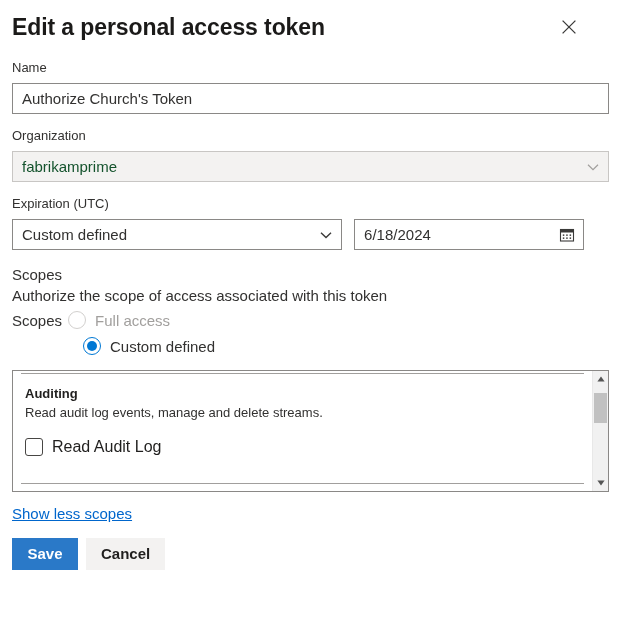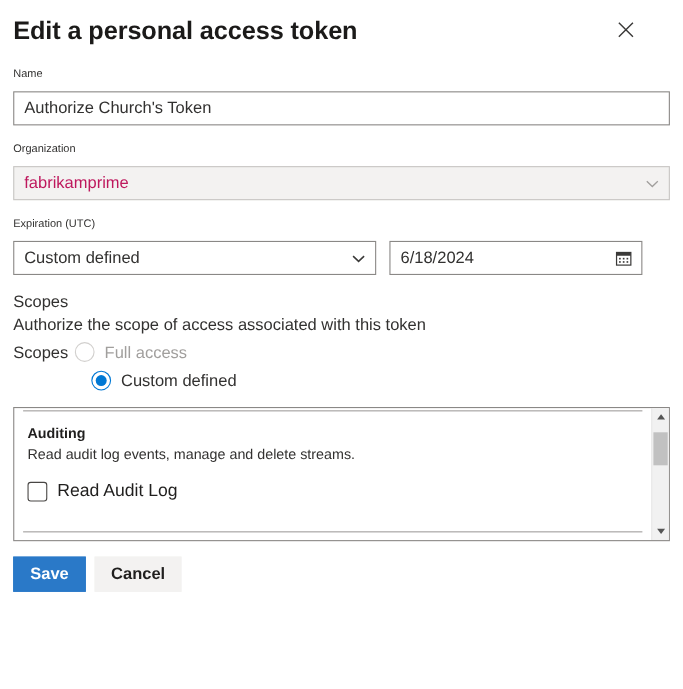--- a/index.html
+++ b/index.html
@@ -50,21 +50,21 @@
     justify-content: center;
     background: transparent;
     border: none;
     cursor: pointer;
     padding: 0;
   }
   .close-btn svg { display: block; }
 
   
   .field-label {
-    font-size: 10px;
+    font-size: 13px;
     line-height: 20px;
     color: #323130;
     margin: 0 0 5px 0;
   }
   .row-name     { margin-top: 6px; }
   .row-org      { margin-top: 12px; }
   .row-exp      { margin-top: 12px; }
 
   .textbox {
     position: relative;
@@ -76,21 +76,21 @@
     display: flex;
     align-items: center;
     padding: 0 9px;
     font-size: 15px;
     color: #323130;
     cursor: text;
   }
   .textbox.disabled {
     background: #f3f2f1;
     border-color: #c8c6c4;
-    color: #be185d;
+    color: #14532d;
     cursor: default;
   }
   .textbox .value { line-height: 20px; white-space: nowrap; overflow: hidden; }
 
   .chev {
     position: absolute;
     right: 8px;
     top: 50%;
     transform: translateY(-50%);
     width: 14px;
@@ -432,18 +432,19 @@
       <div class="vscroll-thumb"></div>
       <div class="vscroll-arrow down">
         <svg width="8" height="6" viewBox="0 0 8 6" aria-hidden="true">
           <path d="M4 5.4 L0.4 0.6 L7.6 0.6 Z" fill="#555555"></path>
         </svg>
       </div>
     </div>
   </div>
 
   
+  <a class="show-link">Show less scopes</a>
   <div class="btn-row">
     <button class="btn btn-primary">Save</button>
     <button class="btn btn-default">Cancel</button>
   </div>
 
 </div>
 
 </body></html>

